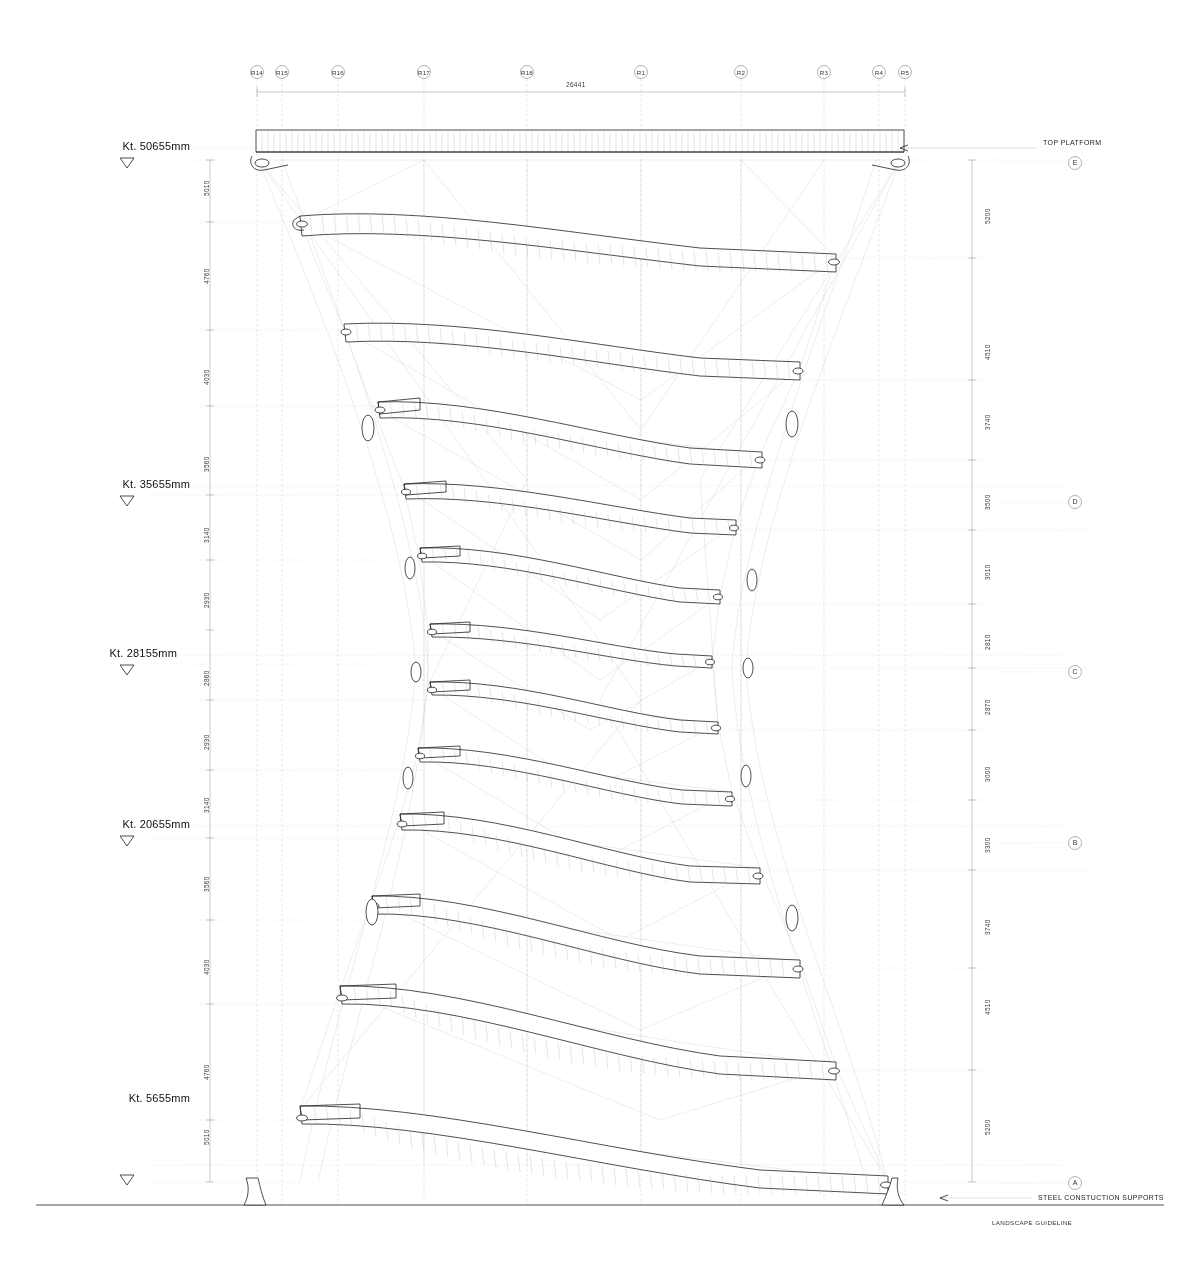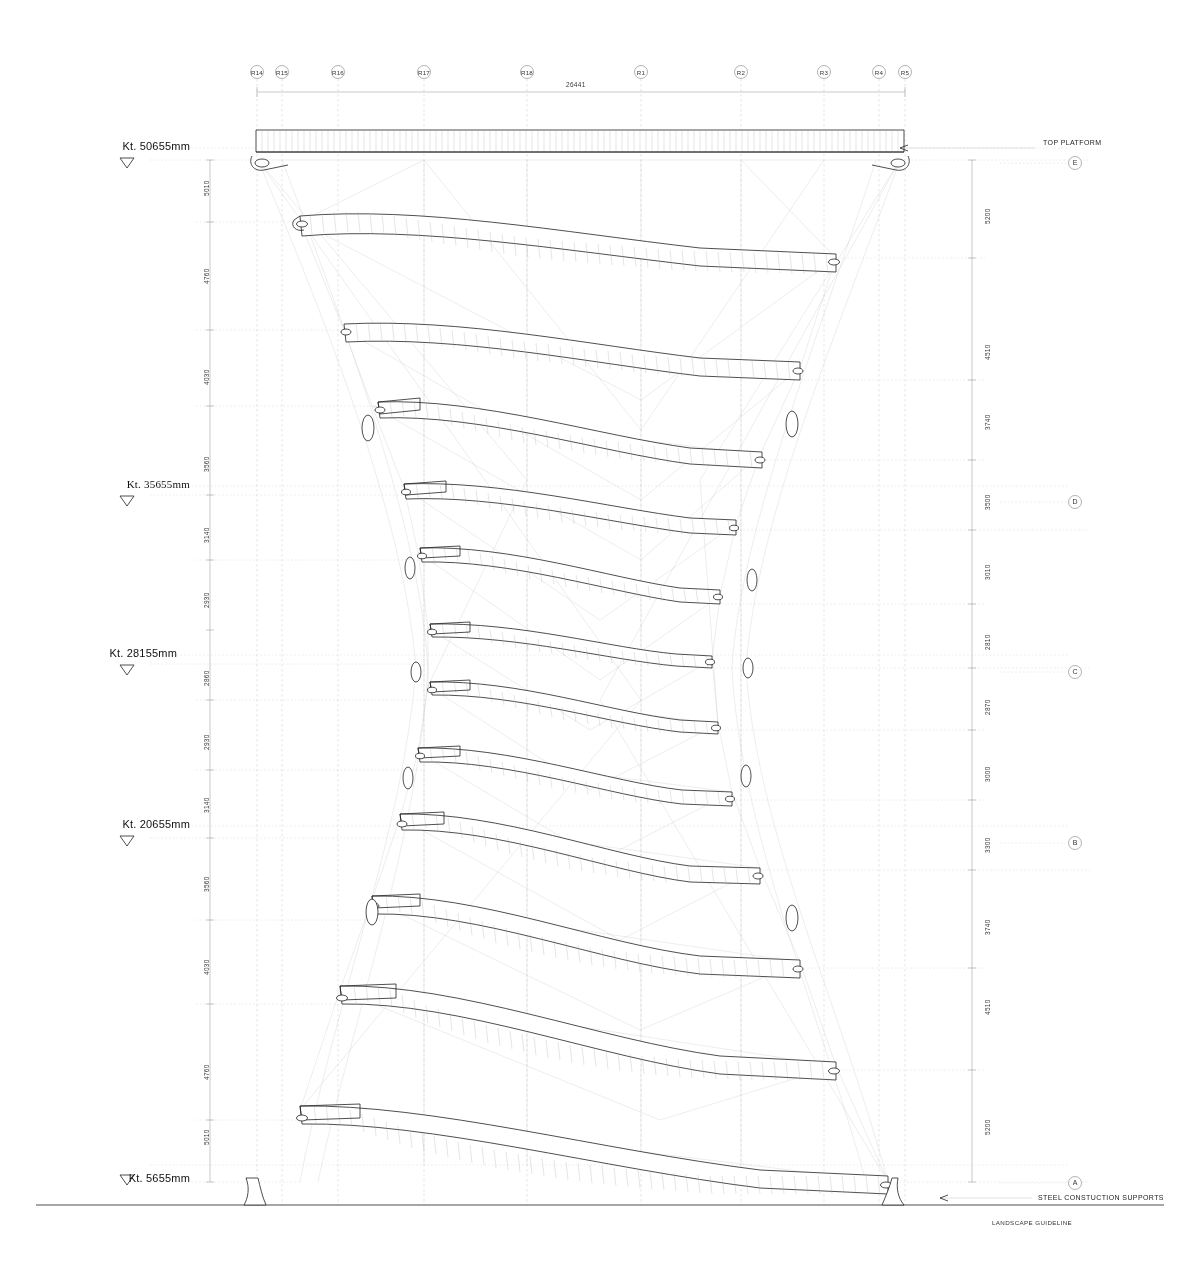--- a/index.html
+++ b/index.html
@@ -514,24 +514,24 @@
     <g>
       <path class="solid" d="M120,158 L134,158 L127,168 Z" fill="#ffffff"></path>
       <path class="solid" d="M120,496 L134,496 L127,506 Z" fill="#ffffff"></path>
       <path class="solid" d="M120,665 L134,665 L127,675 Z" fill="#ffffff"></path>
       <path class="solid" d="M120,836 L134,836 L127,846 Z" fill="#ffffff"></path>
       <path class="solid" d="M120,1175 L134,1175 L127,1185 Z" fill="#ffffff"></path>
     </g>
   </svg>
 
   <div class="elev-label" style="left:60px; top:140px; width:130px;">Kt. 50655mm</div>
-  <div class="elev-label" style="left:60px; top:478px; width:130px;font-family:Liberation Serif, serif;">Kt. 35655mm</div>
+  <div class="elev-label" style="left:60px; top:478px; width:130px;">Kt. 35655mm</div>
   <div class="elev-label" style="left:47px; top:647px; width:130px;">Kt. 28155mm</div>
   <div class="elev-label" style="left:60px; top:818px; width:130px;">Kt. 20655mm</div>
-  <div class="elev-label" style="left:60px; top:1172px; width:130px;">Kt. 5655mm</div>
+  <div class="elev-label" style="left:60px; top:1092px; width:130px;">Kt. 5655mm</div>
 
   <div class="grid-circle-label" style="left:248px; top:69px;">R14</div>
   <div class="grid-circle-label" style="left:273px; top:69px;">R15</div>
   <div class="grid-circle-label" style="left:329px; top:69px;">R16</div>
   <div class="grid-circle-label" style="left:415px; top:69px;">R17</div>
   <div class="grid-circle-label" style="left:518px; top:69px;">R18</div>
   <div class="grid-circle-label" style="left:632px; top:69px;">R1</div>
   <div class="grid-circle-label" style="left:732px; top:69px;">R2</div>
   <div class="grid-circle-label" style="left:815px; top:69px;">R3</div>
   <div class="grid-circle-label" style="left:870px; top:69px;">R4</div>

